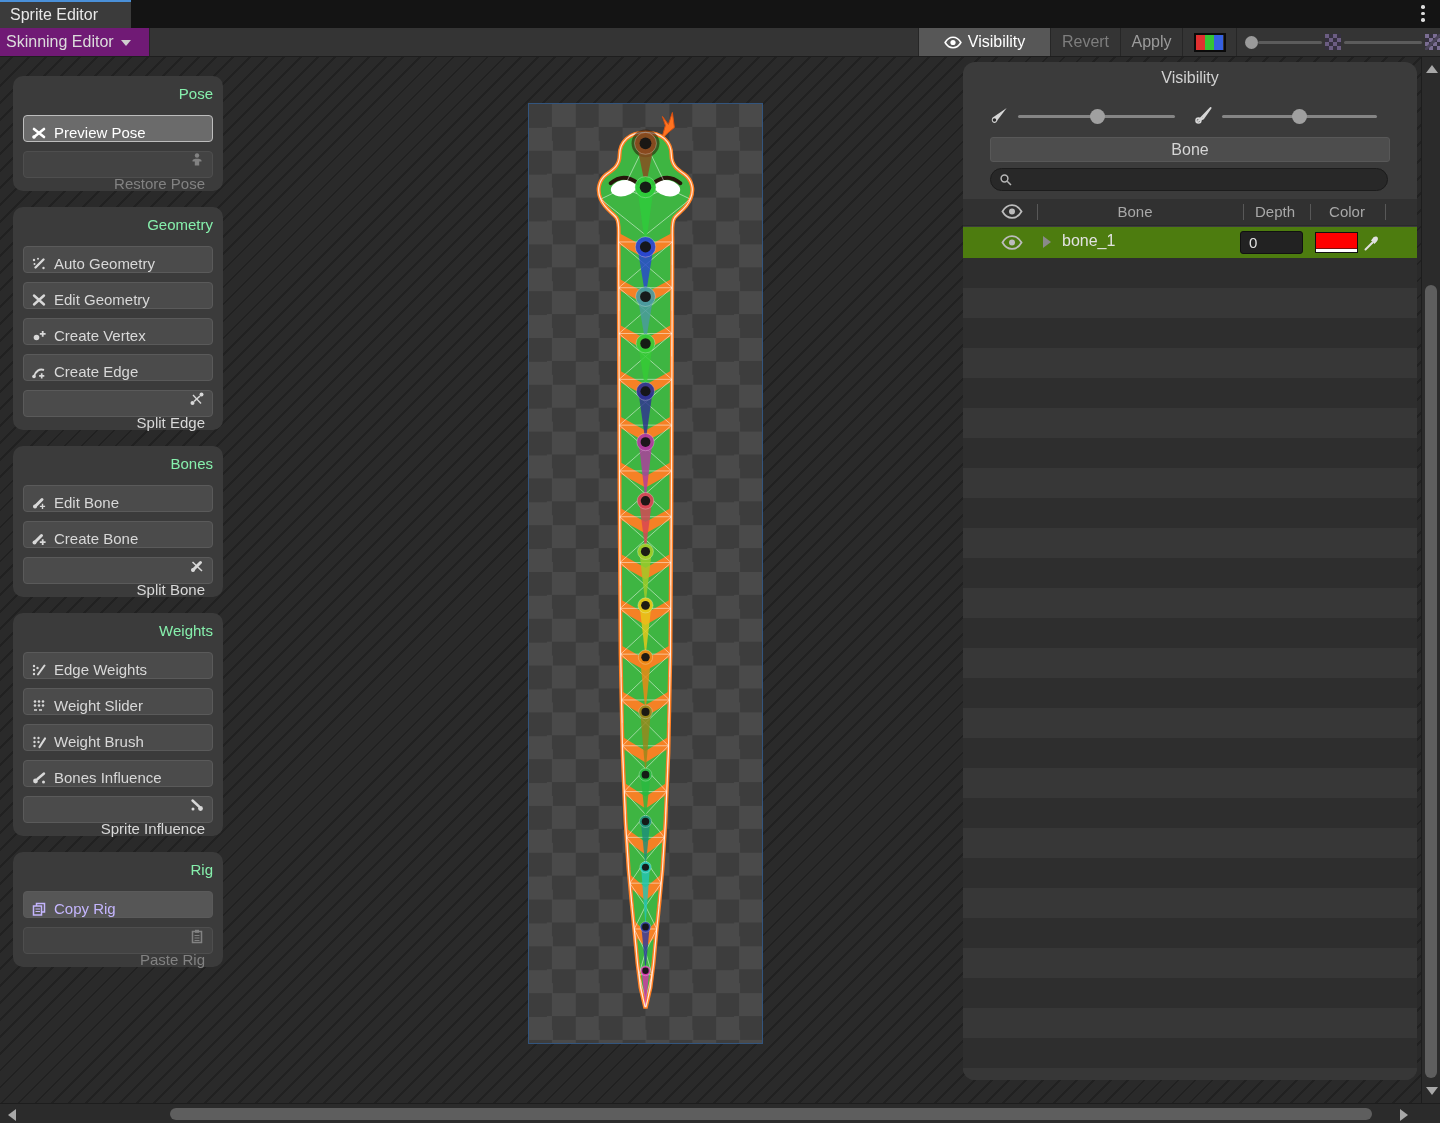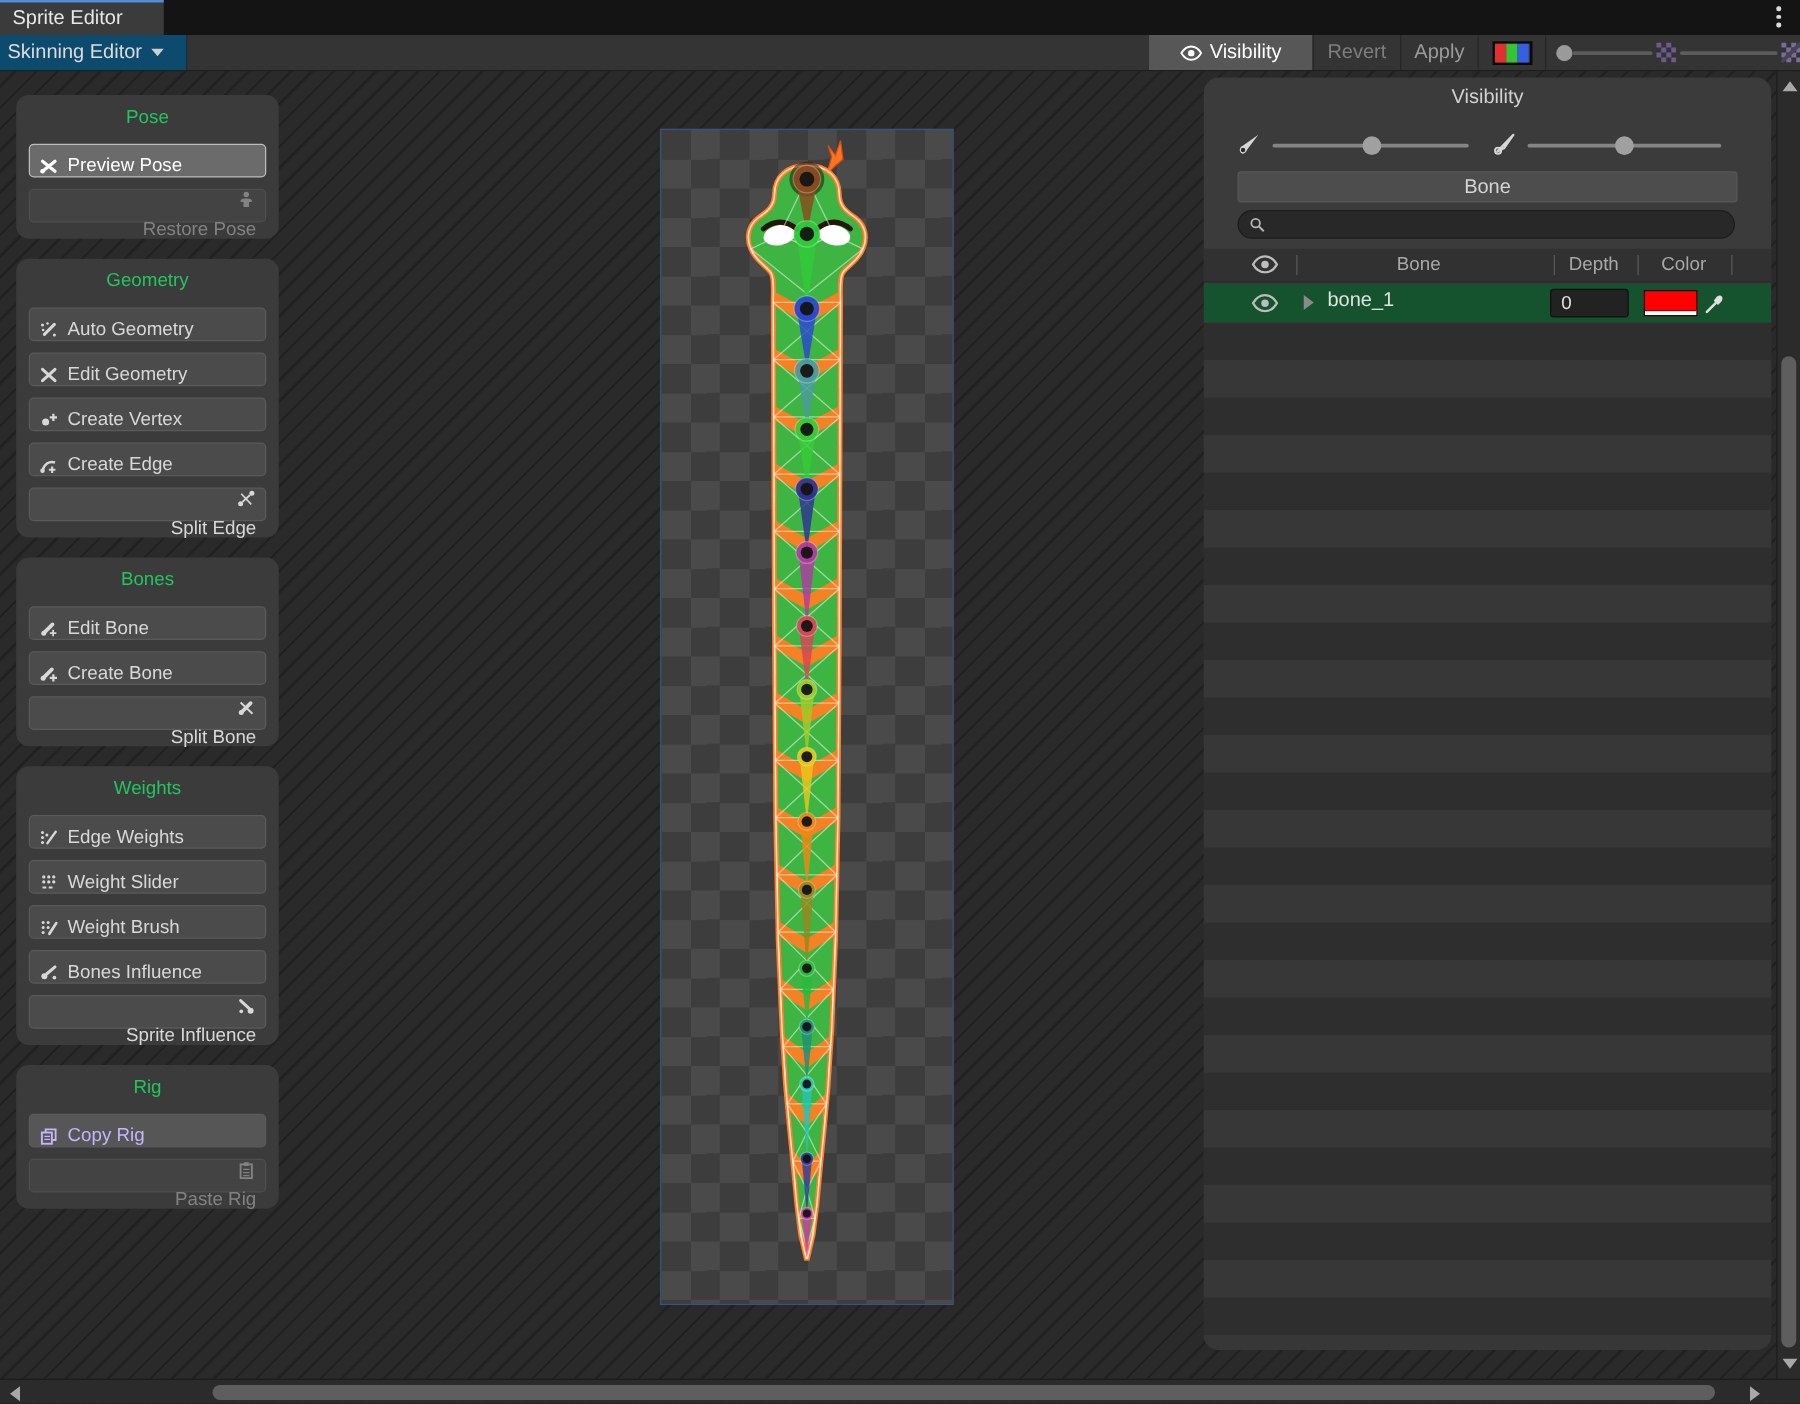--- a/index.html
+++ b/index.html
@@ -11,40 +11,40 @@
 
   
   .tabbar { position:absolute; left:0; top:0; width:1440px; height:28px; background:#141414; z-index:5; }
   .tab { position:absolute; left:0; top:0; width:131px; height:28px; background:#3b3b3b;
          border-top:2px solid #4a90d9; color:#e8e8e8; font-size:16px; line-height:25px; padding-left:10px; }
   .kebab { position:absolute; right:10px; top:5px; width:14px; height:18px; display:flex; flex-direction:column; align-items:center; gap:3px; cursor:pointer; }
   .kebab i { width:3.5px; height:3.5px; border-radius:50%; background:#dcdcdc; }
 
   
   .toolbar { position:absolute; left:0; top:28px; width:1440px; height:29px; background:#343434; border-bottom:1px solid #1e1e1e; z-index:5; }
-  .mode-dd { position:absolute; left:0; top:0; width:150px; height:28px; background:#0c4a6e; border-right:1px solid #262626;
+  .mode-dd { position:absolute; left:0; top:0; width:150px; height:28px; background:#701a75; border-right:1px solid #262626;
              color:#dcdcdc; font-size:16px; line-height:28px; padding-left:6px; cursor:pointer; }
   .dd-arrow { display:inline-block; margin-left:7px; width:0; height:0; border-left:5px solid transparent; border-right:5px solid transparent; border-top:6px solid #cfcfcf; vertical-align:middle; }
   .tb-right { position:absolute; right:0; top:0; height:28px; display:flex; align-items:stretch; }
   .tb-btn { display:flex; align-items:center; justify-content:center; gap:6px; font-size:16px; border-left:1px solid #262626; background:transparent; border-top:none;border-right:none;border-bottom:none; cursor:pointer; }
   .tb-btn.vis { width:132px; background:#575757; color:#fff; }
   .tb-btn.revert { width:70px; color:#7e7e7e; }
   .tb-btn.apply { width:62px; color:#9b9b9b; }
   .swatch-cell { width:54px; display:flex; align-items:center; justify-content:center; border-left:1px solid #262626; }
   .rgb-swatch { width:32px; height:19px; border:2px solid #0a0a0a; display:flex; cursor:pointer; }
   .rgb-swatch i { flex:1; } .rgb-swatch i:nth-child(1){background:#e03030;} .rgb-swatch i:nth-child(2){background:#35c435;} .rgb-swatch i:nth-child(3){background:#3560e0;}
   .sliders-cell { width:204px; display:flex; align-items:center; border-left:1px solid #262626; padding-left:8px; overflow:hidden; }
   .tb-knob { width:13px; height:13px; border-radius:50%; background:#9a9a9a; flex:none; cursor:pointer; }
   .tb-track { height:3px; background:#5c5c5c; border-radius:2px; flex:none; }
   .checker-ic { flex:none; margin:0 3px; cursor:pointer; }
 
   
   #left-panels { position:absolute; left:13px; top:76px; width:210px; display:flex; flex-direction:column; gap:16px; z-index:2; }
   .panel { background:#3b3b3b; border-radius:10px; padding:9px 10px 13px; }
-  .panel-title { text-align:center; color:#22c55e; font-size:15px; margin-bottom:13px; }
+  .panel-title { text-align:right; color:#86efac; font-size:15px; margin-bottom:13px; }
   .pbtn { display:flex; align-items:flex-end; gap:7px; width:100%; height:27px; background:#4b4b4b; border:1px solid #5a5a5a;
           border-radius:4px; color:#d8d8d8; font-size:15px; padding:0 7px; margin-bottom:9px; cursor:pointer; }
   .pbtn:last-child { margin-bottom:0;flex-direction:column; }
   .pbtn.selected { background:#6b6b6b; border-color:#bdbdbd; color:#ffffff; }
   .pbtn.lit { background:#565656; color:#c4b5fd; }
   .pbtn.disabled { background:#434343; border-color:#4e4e4e; color:#828282; cursor:default; }
   .pbtn svg { flex:none; }
 
   
   .canvas { position:absolute; left:528px; top:103px; width:235px; height:941px; border:1px solid #33557e;
@@ -59,21 +59,21 @@
   .vp-slider-ic { position:absolute; }
   .vp-track { position:absolute; height:3px; background:#858585; border-radius:2px; }
   .vp-knob { position:absolute; width:15px; height:15px; border-radius:50%; background:#a0a0a0; cursor:pointer; }
   .vis-tab { position:absolute; left:27px; top:75px; width:400px; height:25px; background:#4d4d4d; border:1px solid #585858; border-radius:3px;
              color:#d5d5d5; font-size:16px; text-align:center; line-height:23px; cursor:pointer; }
   .vis-search { position:absolute; left:27px; top:106px; width:398px; height:23px; background:#282828; border:1px solid #1c1c1c; border-radius:12px;
                 display:flex; align-items:center; padding-left:8px; gap:5px; }
   .vis-search input { flex:1; background:transparent; border:none; outline:none; color:#ddd; font-size:13px; height:100%; }
   .vis-header { position:absolute; left:0; top:137px; width:454px; height:27px; background:#313131; border-bottom:1px solid #2a2a2a; color:#a8a8a8; font-size:15px; }
   .vh-sep { position:absolute; top:5px; width:1px; height:16px; background:#585858; }
-  .vis-row { position:absolute; left:0; top:165px; width:454px; height:31px; background:#14532d; }
+  .vis-row { position:absolute; left:0; top:165px; width:454px; height:31px; background:#4d7c0f; }
   .vr-name { position:absolute; left:99px; top:5px; color:#e2e2e2; font-size:16px; }
   .vr-expander { position:absolute; left:80px; top:9px; width:0; height:0; border-top:6px solid transparent; border-bottom:6px solid transparent; border-left:8px solid #8a8a8a; cursor:pointer; }
   .vr-depth { position:absolute; left:277px; top:4px; width:63px; height:23px; background:#222222; border:1px solid #111; border-radius:3px;
               color:#e0e0e0; font-size:15px; line-height:21px; padding-left:8px; cursor:text; }
   .vr-swatch { position:absolute; left:352px; top:5px; width:43px; height:21px; border:1px solid #111; cursor:pointer; }
   .vr-swatch .alpha { position:absolute; left:0; bottom:0; width:100%; height:4px; background:#fff; border-top:1px solid #7a1010; }
   .vr-dropper { position:absolute; left:398px; top:5px; width:22px; height:21px; display:flex; align-items:center; justify-content:center; cursor:pointer; }
   #vis-stripes { position:absolute; left:0; top:196px; width:454px; bottom:0; overflow:hidden; }
   .stripe { width:100%; height:30px; }
   .stripe.dark { background:#2e2e2e; } .stripe.light { background:#373737; }

